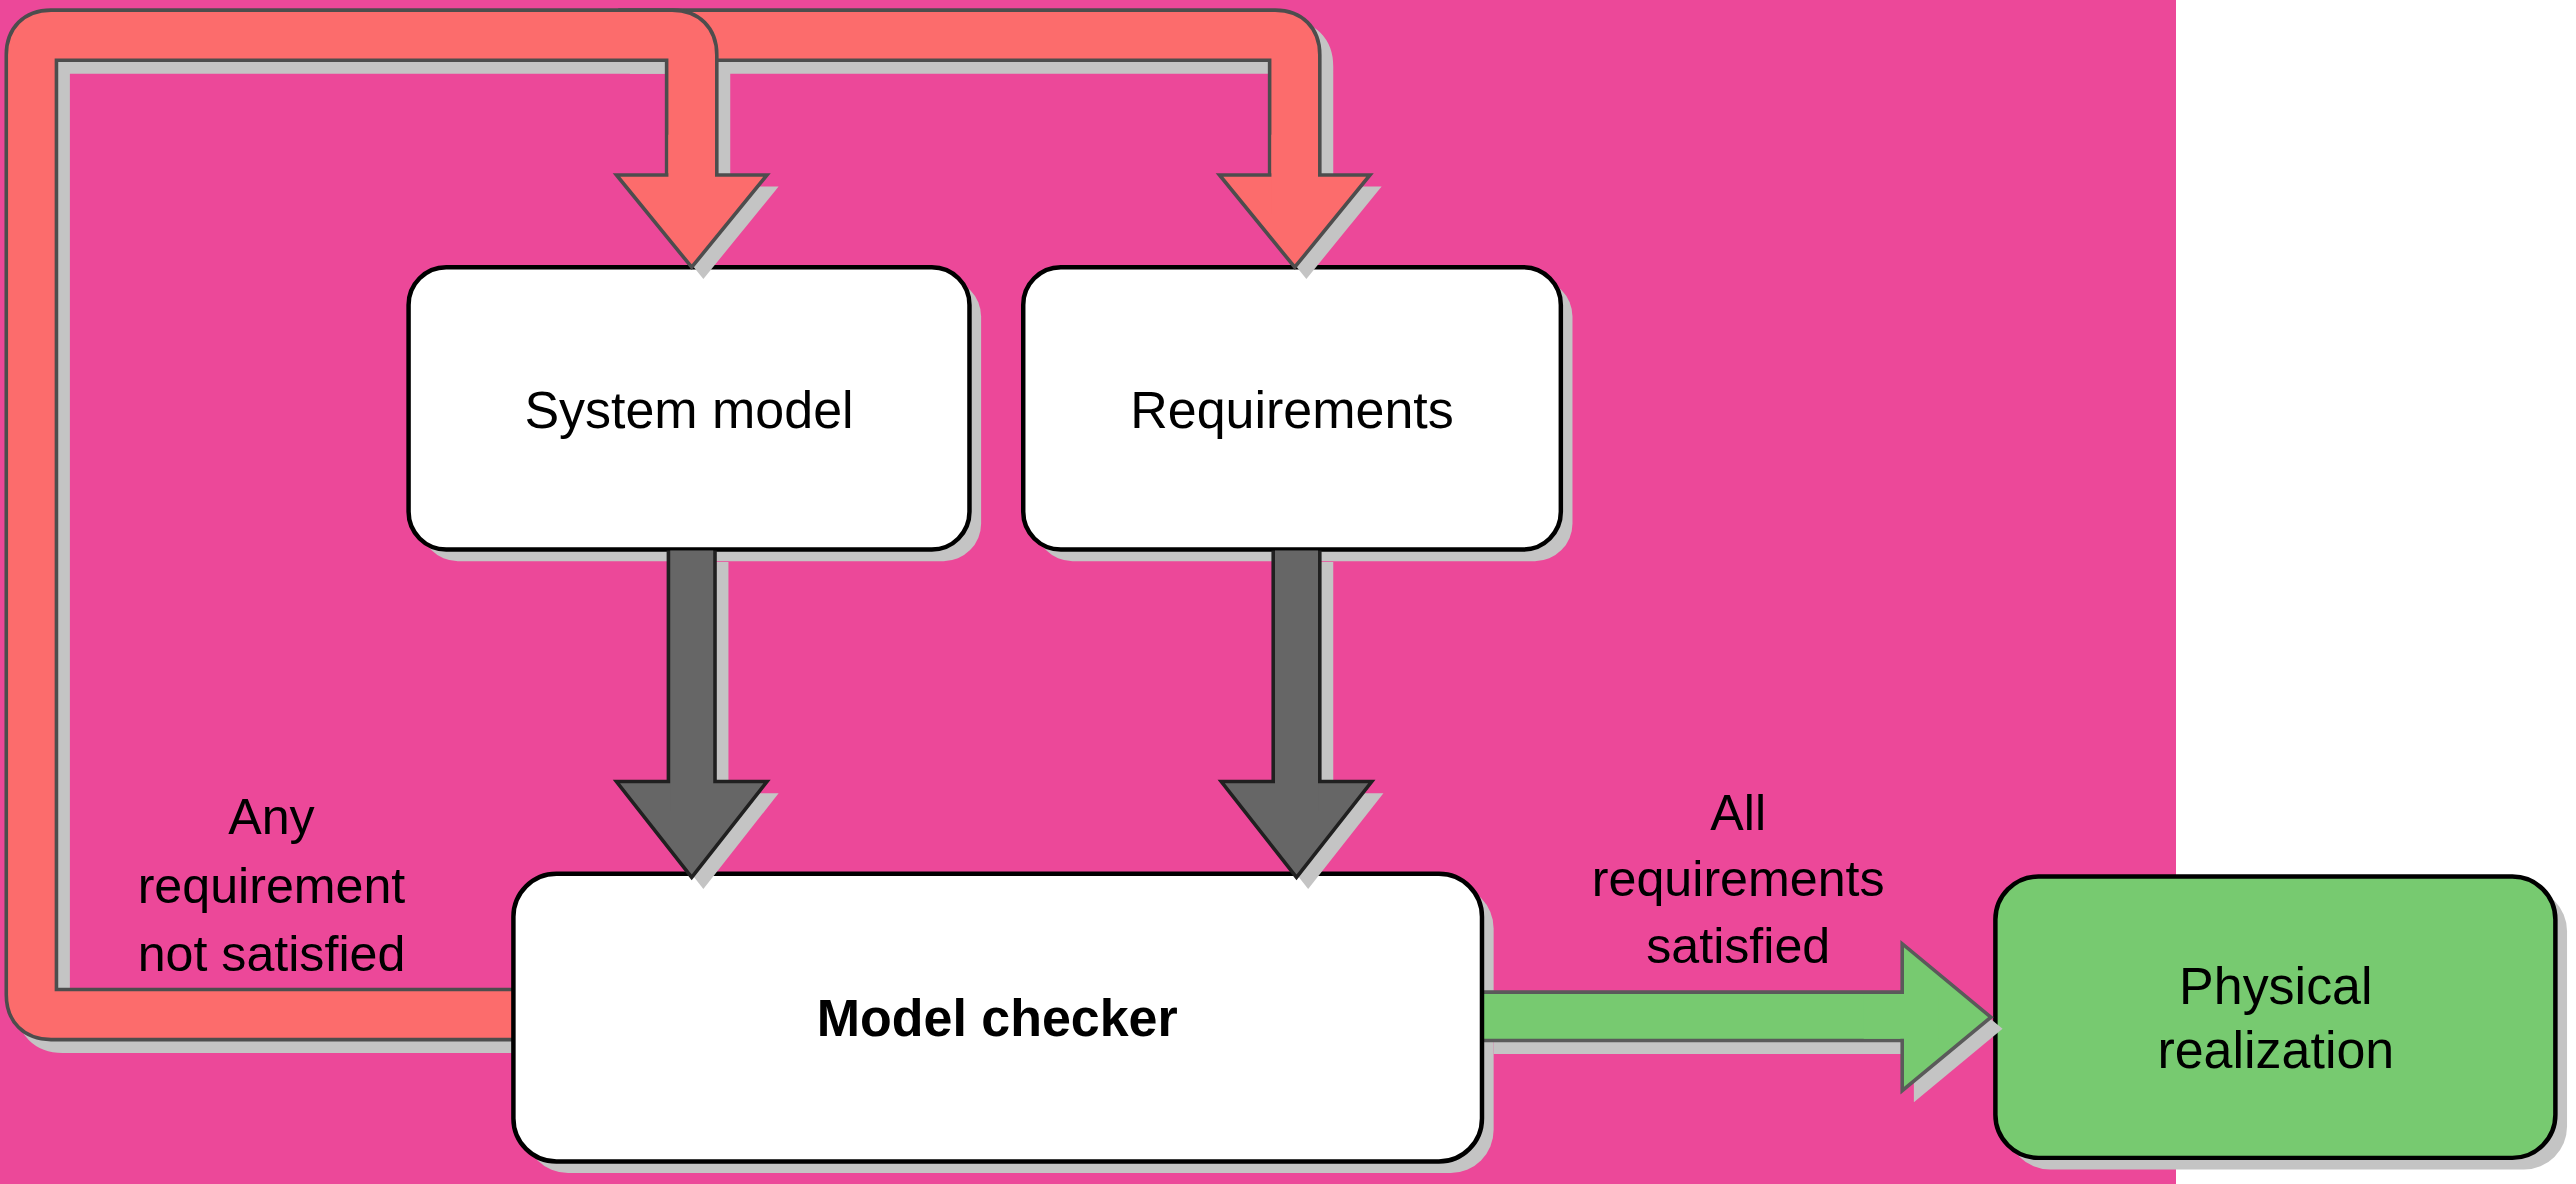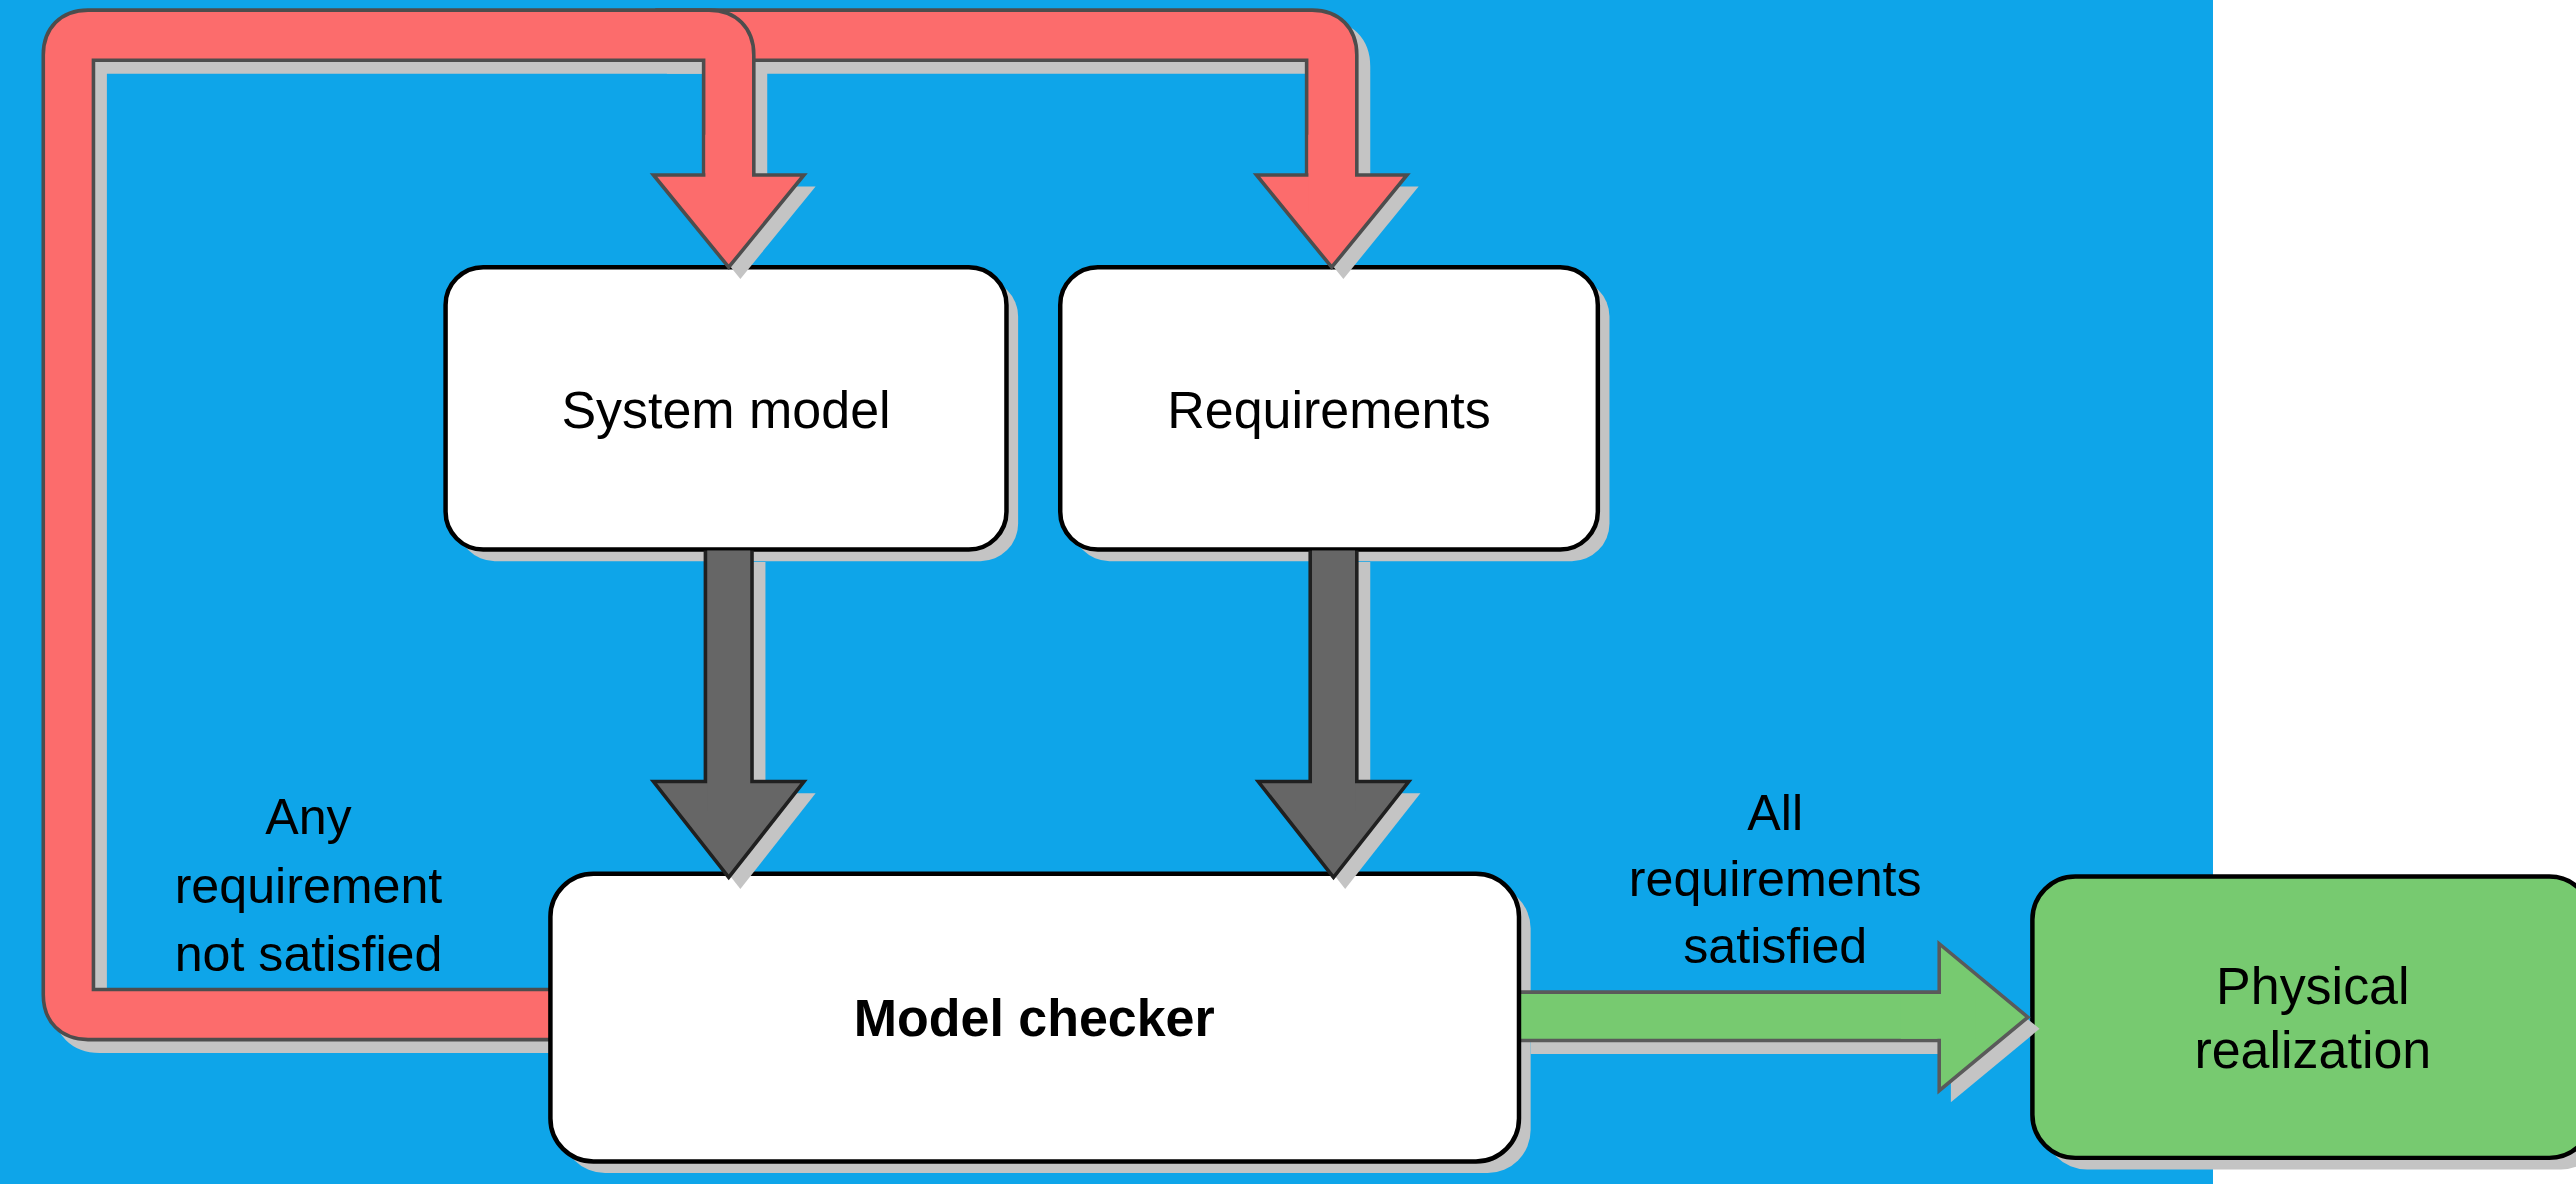--- a/index.html
+++ b/index.html
@@ -1,16 +1,16 @@
 <!DOCTYPE html>
 <html style="font-size:14.3px"><head>
 <meta charset="utf-8">
 <style>
   html, body { margin: 0; padding: 0; background: #ffffff; }
-  .stage { width: 2176px; height: 1185px; position: relative; background: #0ea5e9; padding-left: 37px; }
+  .stage { width: 2176px; height: 1185px; position: relative; background: #ec4899; }
   svg { display: block; }
   text {
     font-family: "Liberation Sans", "DejaVu Sans", sans-serif;
     fill: #000000;
   }
   .t56 { font-size: 56px; }
   .t58 { font-size: 58px; }
   .bold { font-weight: bold; }
   .band { fill: none; }
 </style>

